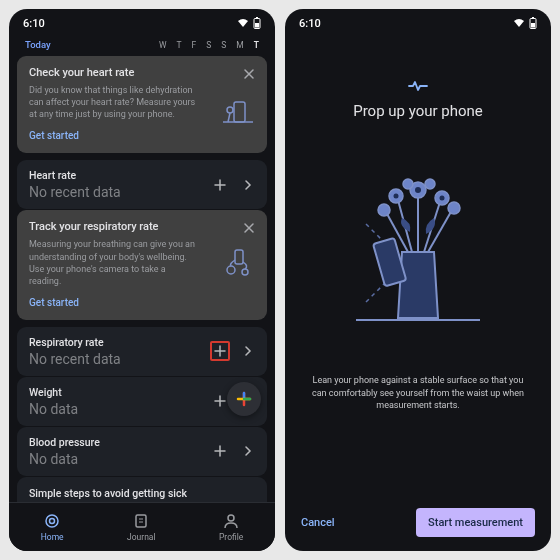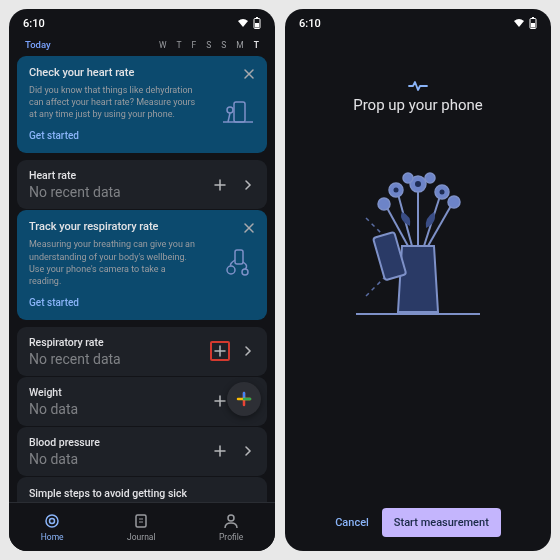--- a/index.html
+++ b/index.html
@@ -48,21 +48,21 @@
     display: flex;
     align-items: center;
     justify-content: space-between;
     padding: 2px 8px 6px 8px;
   }
   .today-label { color: #7aa3ff; font-size: 9.5px; font-weight: 500; }
   .day-letters { display: flex; gap: 10px; font-size: 8.5px; color: #9a9ca0; }
   .day-letters span:last-child { color: #e2e2e5; font-weight: 600; }
 
   .card {
-    background: #0c4a6e;
+    background: #404040;
     border-radius: 9px;
     padding: 10px 12px;
     margin-bottom: 7px;
     position: relative;
   }
   .card-title {
     font-size: 11px;
     font-weight: 500;
     color: #e2e2e5;
     margin-bottom: 5px;
@@ -174,38 +174,39 @@
     padding: 14px 18px 0 18px;
   }
   .pulse-icon {
     margin-top: 26px;
     color: #8ab4f8;
   }
   .s2-title {
     font-size: 15px;
     color: #e2e2e5;
     font-weight: 400;
+    margin-top: 6px;
   }
   .vase {
     margin-top: 32px;
     width: 160px;
     height: 180px;
   }
   .s2-desc {
     font-size: 9px;
     color: #c6c7ca;
     text-align: center;
     line-height: 1.4;
     margin-top: 42px;
     padding: 0 4px;
   }
   .s2-footer {
     display: flex;
     align-items: center;
-    justify-content: center;
+    justify-content: space-between;
     padding: 0 16px 14px 16px;
     gap: 13px;
   }
   .s2-cancel {
     color: #8ab4f8;
     font-size: 11px;
     font-weight: 500;
   }
   .s2-start {
     background: #c4b5fd;
@@ -470,19 +471,20 @@
 
         <line x1="28" y1="72" x2="58" y2="102" stroke="#5a6da3" stroke-width="1.5" stroke-dasharray="4 4"></line>
         <line x1="28" y1="150" x2="58" y2="120" stroke="#5a6da3" stroke-width="1.5" stroke-dasharray="4 4"></line>
 
         <g transform="translate(35,92) rotate(-16)">
           <rect x="0" y="0" width="22" height="44" rx="3" fill="#2a3a66" stroke="#7e91c8" stroke-width="2"></rect>
         </g>
       </svg>
     </div>
 
+    <div class="s2-desc">Lean your phone against a stable surface so that you can comfortably see yourself from the waist up when measurement starts.</div>
   </div>
 
   <div class="s2-footer">
     <span class="s2-cancel">Cancel</span>
     <span class="s2-start">Start measurement</span>
   </div>
 </div>
 
 </body></html>

